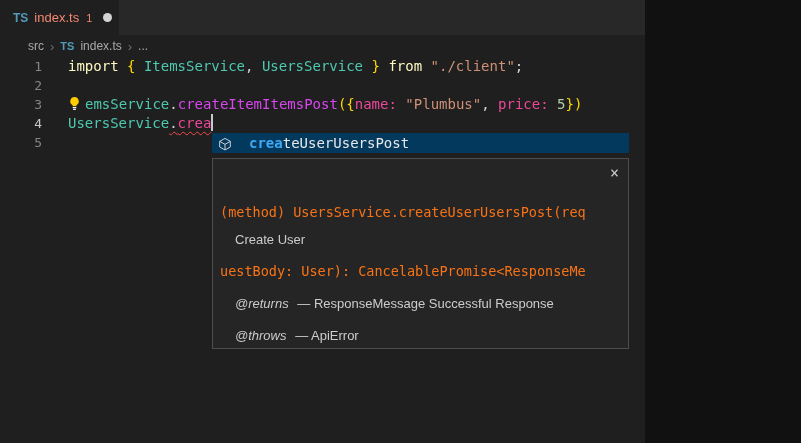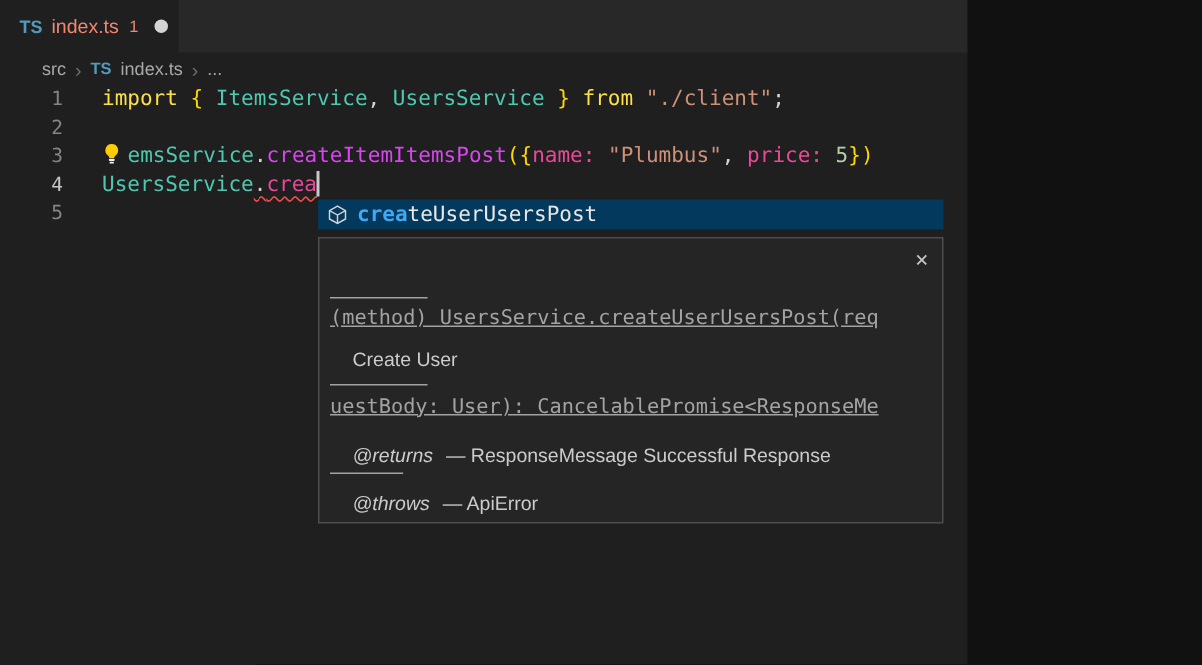--- a/index.html
+++ b/index.html
@@ -20,39 +20,39 @@
   .breadcrumb { height: 22px; display: flex; align-items: center; gap: 6px; padding-left: 28px; font-size: 12px; color: #A9A9A9; }
   .breadcrumb .sep { color: #6E6E6E; font-size: 13px; }
   .breadcrumb .ts-mini { font-size: 11px; font-weight: bold; color: #519ABA; }
   .crumb { cursor: pointer; }
   
   .editor { position: absolute; top: 57px; left: 0; right: 0; }
   .line { position: relative; height: 19px; white-space: pre; }
   .gutter { position: absolute; left: 0; top: 0; width: 42px; text-align: right; color: #858585; font: 13px/19px "DejaVu Sans Mono", monospace; }
   .gutter.active { color: #C6C6C6; }
   .codeline { display: block; margin-left: 68px; font: 14px/19px "DejaVu Sans Mono", monospace; color: #D4D4D4; }
-  .tk.kw  { color: #fde047; }
+  .tk.kw  { color: #fef9c3; }
   .tk.br  { color: #FFD700; }
   .tk.ty  { color: #4EC9B0; }
   .tk.fg  { color: #D4D4D4; }
   .tk.str { color: #CE9178; }
   .tk.fn  { color: #d946ef; }
   .tk.pr  { color: #ec4899; }
   .tk.num { color: #B5CEA8; }
   .tk.sq  { text-decoration-line: underline; text-decoration-style: wavy; text-decoration-color: #F14C4C; text-decoration-thickness: 1px; text-underline-offset: 3px; }
   .bulb { display: inline-block; width: 17px; height: 15px; vertical-align: -2px; cursor: pointer; }
   .cursor { display: inline-block; width: 2px; height: 17px; background: #C8C8C8; vertical-align: text-bottom; }
   
   .suggest { position: absolute; left: 212px; top: 133px; width: 417px; z-index: 5; }
-  .srow { height: 20px; background: #04395E; display: flex; align-items: center; gap: 6px; padding: 0 6px; font: 14px/20px "DejaVu Sans Mono", monospace; cursor: pointer; }
+  .srow { height: 20px; background: #04395E; display: flex; align-items: center; gap: 17px; padding: 0 6px; font: 14px/20px "DejaVu Sans Mono", monospace; cursor: pointer; }
   .cube { width: 14px; height: 14px; flex: none; display: inline-block; }
   .match { color: #3FA9F5; font-weight: bold; }
   .rest { color: #E8E8E8; }
   .docs { position: relative; margin-top: 5px; height: 191px; background: #252526; border: 1px solid #4D4D4D; }
-  .sig { padding: 5px 26px 0 7px; font: 13.5px/19.5px "DejaVu Sans Mono", monospace; color: #a3a3a3; white-space: pre; text-decoration: underline; }
+  .sig { padding: 5px 26px 0 7px; font: 13.5px/19.5px "DejaVu Sans Mono", monospace; color: #f97316; white-space: pre; }
   .close { position: absolute; top: 8px; right: 9px; color: #C5C5C5; font-size: 15px; line-height: 13px; cursor: pointer; font-family: "DejaVu Sans Mono", monospace; }
   .desc, .para { position: absolute; left: 22px; font-size: 13px; color: #CCCCCC; white-space: nowrap; }
   .desc { top: 73px; }
   .p1 { top: 103px; }
   .p2 { top: 137px; }
   .p3 { top: 169px; }
   .tag { font-style: italic; }
   .chip { font: 12px "DejaVu Sans Mono", monospace; background: #1B1B1B; border: 1px solid #3F3F3F; border-radius: 3px; padding: 2px 6px; margin-left: 7px; color: #D0D0D0; }
   .txt { margin-left: 5px; }
 </style>

